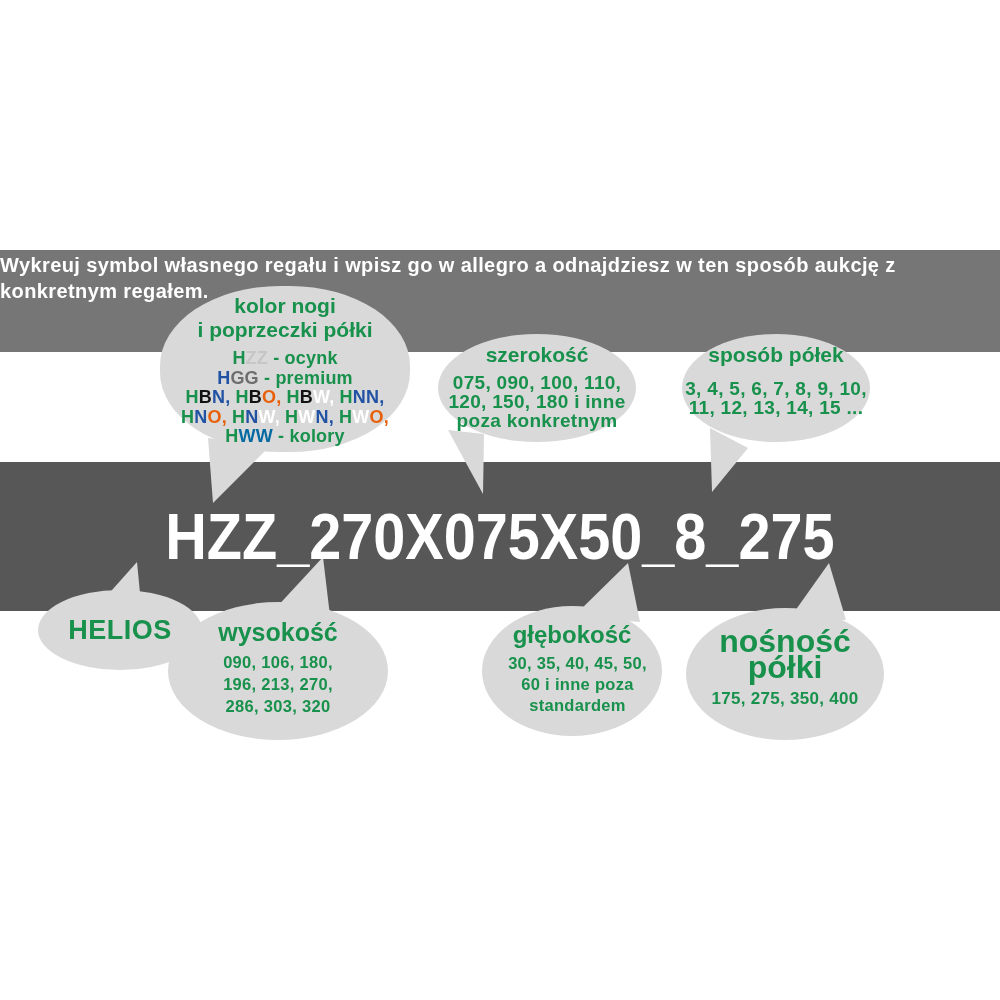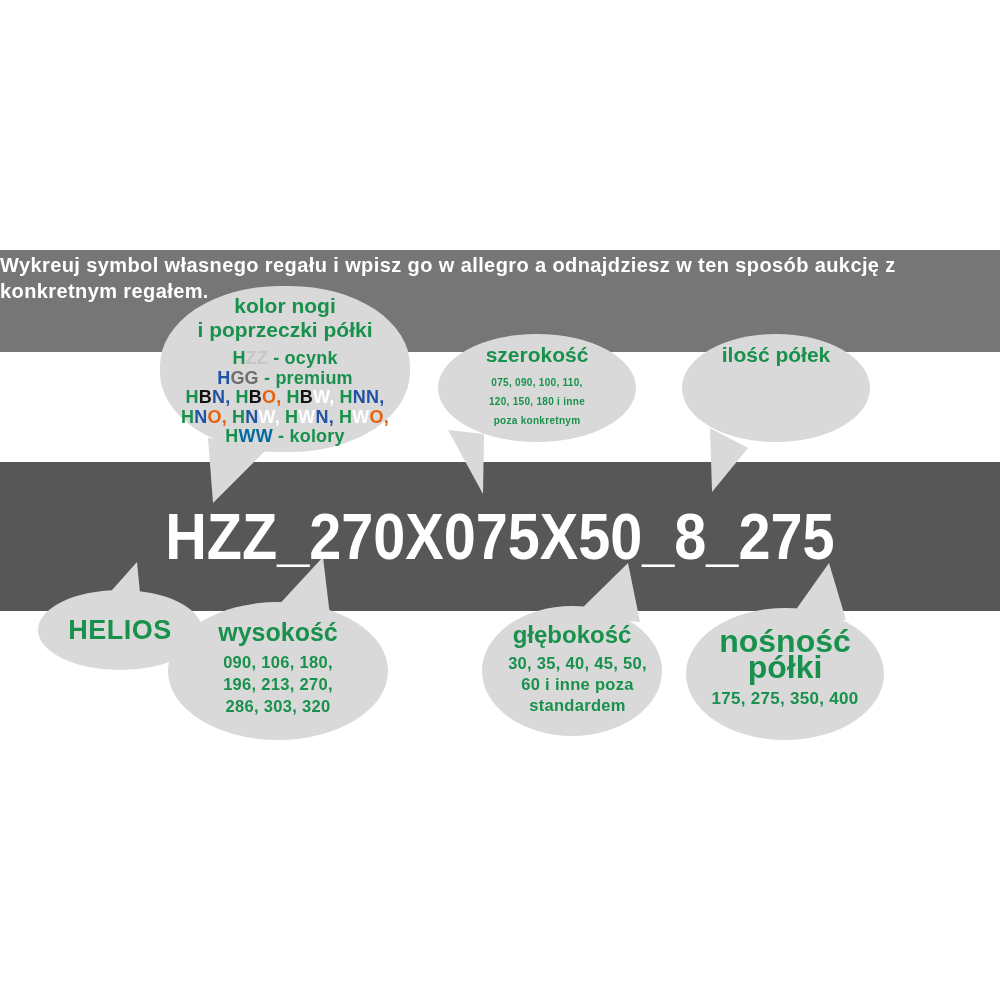--- a/index.html
+++ b/index.html
@@ -41,21 +41,21 @@
     text-align:center;box-sizing:border-box;
   }
   .bubble-title{color:var(--green,#17914b);font-weight:bold;}
   .bubble-line{color:var(--green,#17914b);font-weight:bold;letter-spacing:0.3px;}
   .b-kolor{left:160px;top:286px;width:250px;height:166px;padding-top:8px;border-radius:48%;}
   .b-kolor .bubble-title{font-size:21px;line-height:24px;}
   .b-kolor .code-lines{margin-top:7px;}
   .code-line{font-size:18px;line-height:19.5px;font-weight:bold;letter-spacing:0.2px;white-space:nowrap;}
   .b-szer{left:438px;top:334px;width:198px;height:108px;padding-top:9px;}
   .b-szer .bubble-title,.b-ilosc .bubble-title{font-size:21px;line-height:24px;}
-  .b-szer .bubble-line,.b-ilosc .bubble-line{font-size:10px;line-height:19px;}
+  .b-szer .bubble-line,.b-ilosc .bubble-line{font-size:19px;line-height:19px;}
   .b-szer .lines,.b-ilosc .lines{margin-top:6px;}
   .b-ilosc{left:682px;top:334px;width:188px;height:108px;padding-top:9px;}
   .b-ilosc .lines{margin-top:12px;}
   .b-helios{left:38px;top:590px;width:164px;height:80px;justify-content:center;}
   .b-helios .brand{color:var(--green,#17914b);font-weight:bold;font-size:27px;letter-spacing:0.5px;}
   .b-wys{left:168px;top:602px;width:220px;height:138px;padding-top:16px;border-radius:50%;}
   .b-wys .bubble-title{font-size:25px;line-height:28px;}
   .b-wys .bubble-line{font-size:16.5px;line-height:22px;}
   .b-wys .lines{margin-top:5px;}
   .b-gleb{left:482px;top:606px;width:180px;height:130px;padding-top:16px;}
@@ -109,21 +109,25 @@
   <div class="bubble b-szer">
     <div class="bubble-title">szerokość</div>
     <div class="lines">
       <div class="bubble-line">075, 090, 100, 110,</div>
       <div class="bubble-line">120, 150, 180 i inne</div>
       <div class="bubble-line">poza konkretnym</div>
     </div>
   </div>
 
   <div class="bubble b-ilosc">
-    <div class="bubble-title">ilość półek</div>
+    <div class="bubble-title">sposób półek</div>
+    <div class="lines">
+      <div class="bubble-line">3, 4, 5, 6, 7, 8, 9, 10,</div>
+      <div class="bubble-line">11, 12, 13, 14, 15 ...</div>
+    </div>
   </div>
 
   <div class="bubble b-helios">
     <div class="brand">HELIOS</div>
   </div>
 
   <div class="bubble b-wys">
     <div class="bubble-title">wysokość</div>
     <div class="lines">
       <div class="bubble-line">090, 106, 180,</div>

